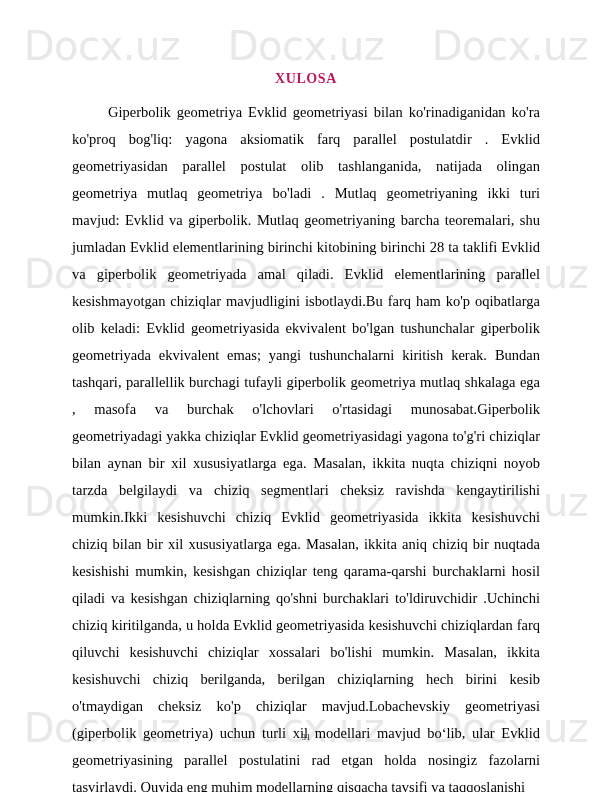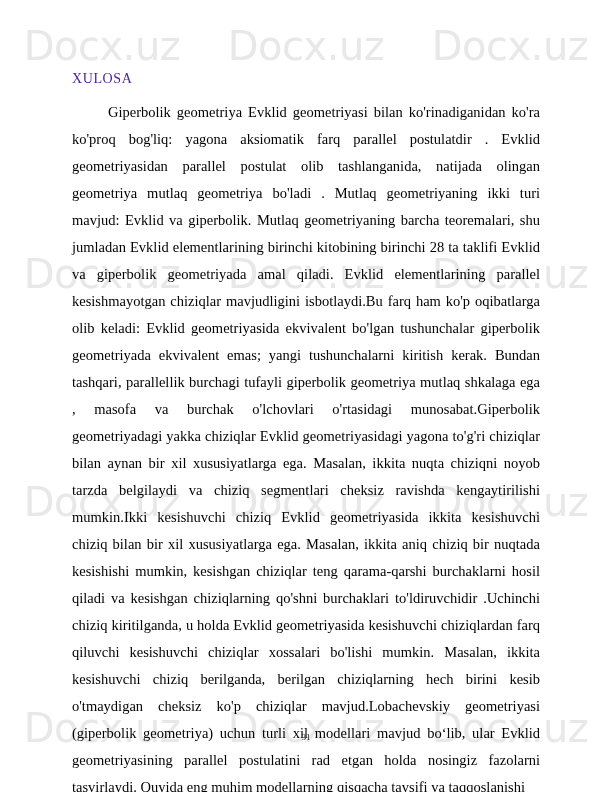--- a/index.html
+++ b/index.html
@@ -52,25 +52,26 @@
   .content {
     position: relative;
     z-index: 1;
     padding: 0;
   }
   .doc-title {
     position: absolute;
     left: 72px;
     top: 72px;
     width: 468px;
+    text-align: center;
     font-family: "Liberation Serif", "DejaVu Serif", serif;
     font-size: 14px;
-    font-weight: normal;
+    font-weight: bold;
     letter-spacing: 0.6px;
-    color: #4c1d95;
+    color: #be185d;
     line-height: 1;
   }
   .body-block {
     position: absolute;
     left: 72px;
     top: 99px;
     width: 468px;
     text-align: justify;
     text-justify: inter-word;
     font-size: 14.5px;

